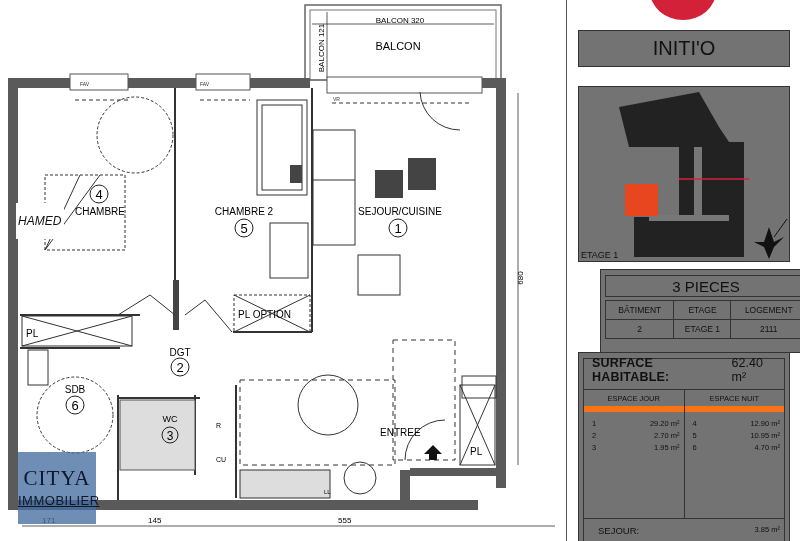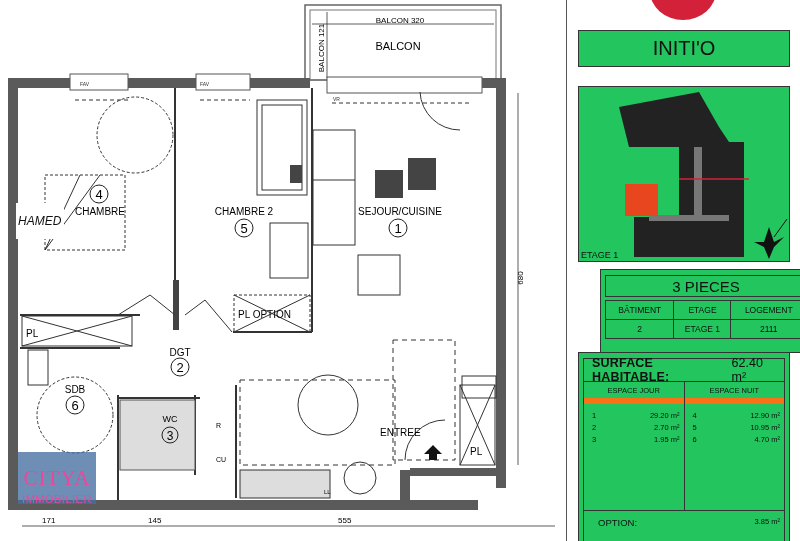--- a/index.html
+++ b/index.html
@@ -1,41 +1,41 @@
 <!DOCTYPE html>
 <html><head>
 <meta charset="utf-8">
 <style>
   html, body { margin:0; padding:0; background:#fff; }
   body { width:800px; height:541px; position:relative; overflow:hidden; font-family:"Liberation Sans", sans-serif; color:#111; }
   #plan { position:absolute; left:0; top:0; width:560px; height:541px; }
   .sep { position:absolute; left:566px; top:0; width:1px; height:541px; background:#555; }
-  .panel { position:absolute; left:578px; width:212px; border:1px solid #333; background:#22c55e; box-sizing:border-box; }
+  .panel { position:absolute; left:578px; width:212px; border:1px solid #333; background:#737373; box-sizing:border-box; }
   .logo-dot { position:absolute; left:650px; top:-38px; width:66px; height:58px; border-radius:50%; background:#d4213a; }
   .title-box { top:30px; height:37px; display:flex; align-items:center; justify-content:center; font-size:20px; }
   .map-box { top:86px; height:176px; overflow:hidden; }
   .map-label { position:absolute; left:2px; bottom:1px; font-size:9px; }
   .info-box { top:269px; height:84px; padding:5px 4px;margin-left:22px; }
   .info-title { border:1px solid #333; height:20px; display:flex; align-items:center; justify-content:center; font-size:15px; }
   table.info { border-collapse:collapse; width:100%; margin-top:3px; font-size:8.5px; }
   table.info td { border:1px solid #333; text-align:center; height:16px; }
   .surf-box { top:352px; height:189px; padding:5px 4px 0 4px; border-bottom:none; }
   .surf-inner { border:1px solid #333; border-bottom:none; height:184px; position:relative; }
-  .surf-head { height:22px; border-bottom:1px solid #333; display:flex; align-items:center; justify-content:space-between; padding:0 4px 0 8px; font-size:12.5px; }
+  .surf-head { height:22px; border-bottom:1px solid #333; display:flex; align-items:center; justify-content:space-between; padding:0 4px 8px 8px; font-size:12.5px; }
   .surf-head b { font-weight:bold; letter-spacing:0.2px; }
   .cols { display:flex; height:128px; border-bottom:1px solid #333; }
   .col { flex:1; position:relative; font-size:7.5px; }
   .col + .col { border-left:1px solid #333; }
   .col-h { height:16px; border-bottom:6px solid #f97316; display:flex; align-items:center; justify-content:center; font-size:7.5px; }
   .row { display:flex; justify-content:space-between; padding:0 4px 0 8px; height:12px; align-items:center; }
   .balc-row { display:flex; justify-content:space-between; padding:6px 4px 0 14px; font-size:9.5px; }
   .balc-row span:last-child { font-size:7.5px;text-align:right; }
-  .watermark { position:absolute; left:18px; top:452px; width:78px; height:52px; background:rgba(70,110,160,0.78); color:#ec4899; text-align:center; }
+  .watermark { position:absolute; left:18px; top:452px; width:78px; height:72px; background:rgba(70,110,160,0.78); color:#0f172a; text-align:center; }
   .watermark .brand { font-family:"Liberation Serif", serif; font-size:21px; margin-top:14px; letter-spacing:1px; }
-  .watermark .sub { font-size:11px; margin-top:2px; letter-spacing:0.5px; }
+  .watermark .sub { font-size:13px; margin-top:2px; letter-spacing:0.5px;text-decoration:underline; }
   .name-tag { position:absolute; left:16px; top:203px; width:48px; height:36px; background:#fff; font-size:12px; font-style:italic; display:flex; align-items:center; padding-left:2px; box-sizing:border-box; }
   svg text { font-family:"Liberation Sans", sans-serif; }
 </style>
 </head>
 <body>
 
 <svg id="plan" viewBox="0 0 560 541" xmlns="http://www.w3.org/2000/svg">
 
   <g>
     <rect x="305" y="5" width="196" height="75" fill="none" stroke="#666" stroke-width="1.5"></rect>
@@ -262,17 +262,17 @@
             <span>5</span>
             <span>10.95 m²</span>
           </div>
         <div class="row">
             <span>6</span>
             <span>4.70 m²</span>
           </div>
       </div>
     </div>
     <div class="balc-row">
-      <span>OPTION:</span>
+      <span>SEJOUR:</span>
       <span>3.85 m²</span>
     </div>
   </div>
 </div>
 
 </body></html>

